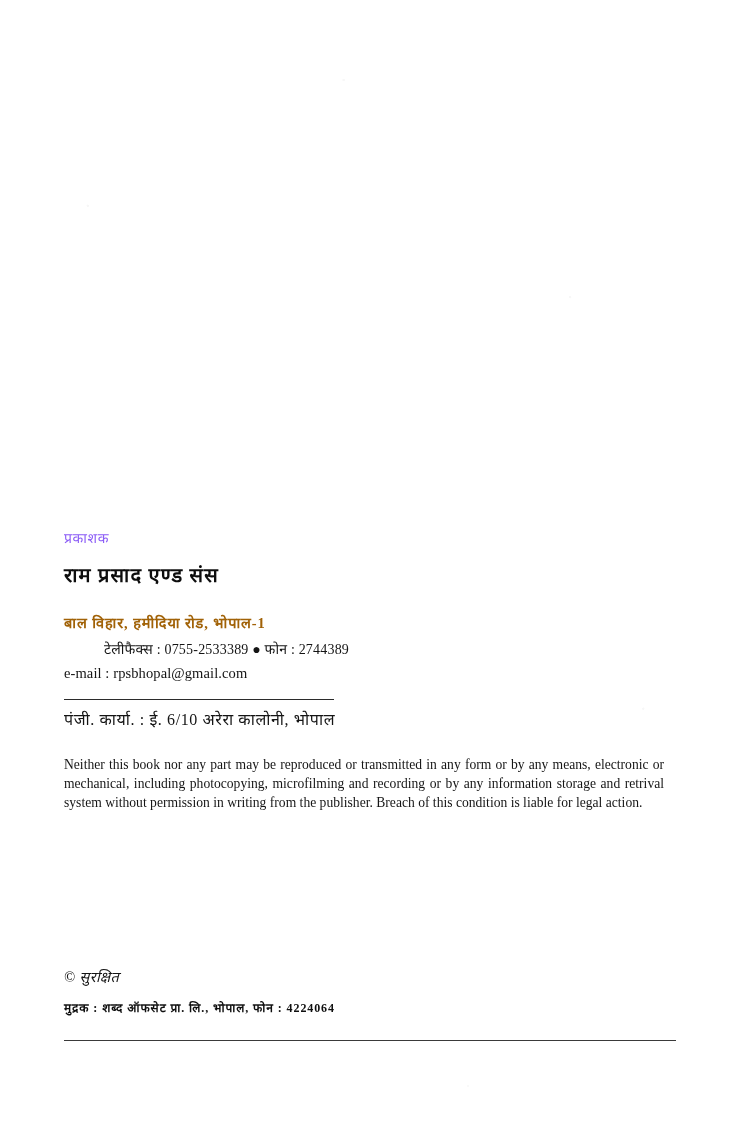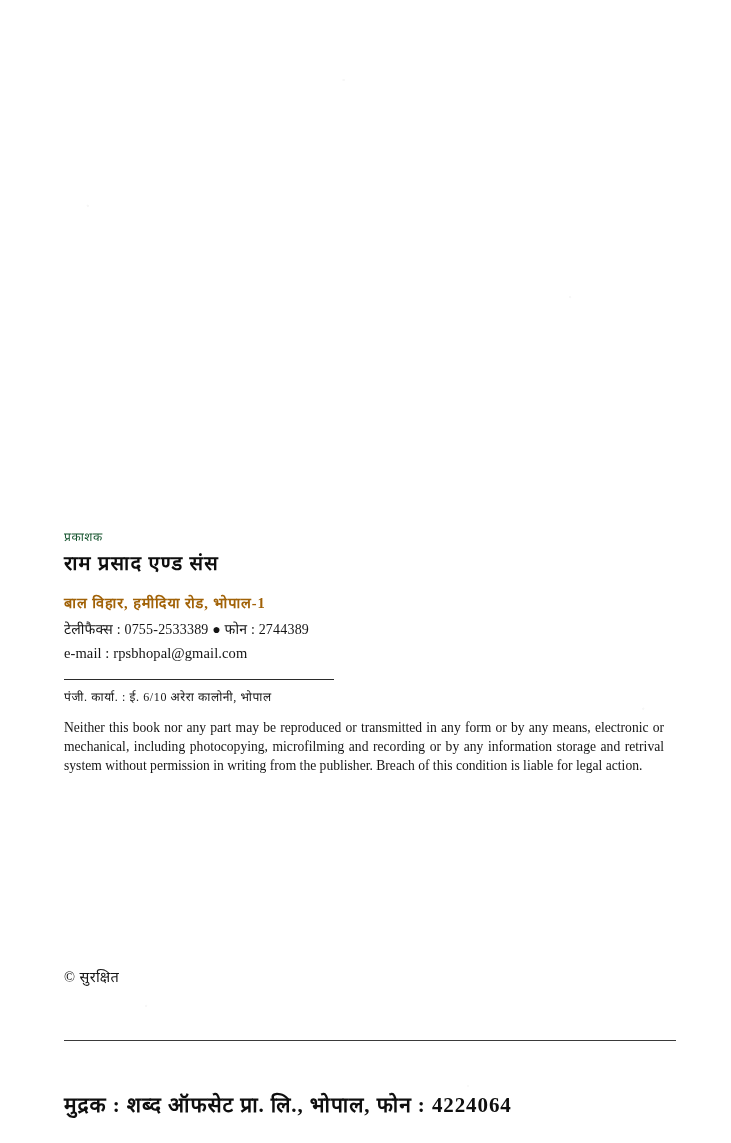--- a/index.html
+++ b/index.html
@@ -32,67 +32,68 @@
   }
 
   .content {
     position: absolute;
     left: 64px;
     top: 528px;
     width: 612px;
   }
 
   .label-prakashak {
-    font-size: 12px;
+    font-size: 14px;
     letter-spacing: 0.6px;
-    color: #14532d;
-    margin-bottom: 4px;
+    color: #8b5cf6;
+    margin-bottom: 14px;
   }
 
   .publisher-name {
     font-size: 20px;
     font-weight: bold;
     letter-spacing: 1.2px;
-    margin-bottom: 16px;
+    margin-bottom: 24px;
     color: #0d0d0d;
   }
 
   .publisher-address {
     font-size: 14.5px;
     font-weight: bold;
     letter-spacing: 0.9px;
     margin-bottom: 7px;
     color: #a16207;
   }
 
   .publisher-phone {
     font-size: 14px;
     letter-spacing: 0.2px;
     margin-bottom: 7px;
     color: #141414;
+    margin-left: 40px;
   }
 
   .publisher-email {
     font-size: 14.5px;
     letter-spacing: 0.1px;
     margin-bottom: 17px;
     color: #141414;
   }
 
   .rule {
     border: 0;
     border-top: 1.2px solid #2b2b2b;
     width: 270px;
     margin: 6px 0 8px 0;
   }
 
   .registered-office {
-    font-size: 12px;
+    font-size: 16px;
     letter-spacing: 0.6px;
-    margin-bottom: 14px;
+    margin-bottom: 26px;
     color: #141414;
   }
 
   .legal-block {
     font-size: 13.6px;
     line-height: 1.38;
     text-align: justify;
     width: 600px;
     color: #151515;
   }
@@ -106,27 +107,28 @@
     color: #151515;
   }
 
   .copyright {
     position: absolute;
     left: 64px;
     top: 966px;
     font-size: 14.5px;
     letter-spacing: 0.4px;
     color: #141414;
+    font-style: italic;
   }
 
   .printer-line {
     position: absolute;
     left: 64px;
-    top: 1090px;
-    font-size: 21px;
+    top: 999px;
+    font-size: 12px;
     font-weight: bold;
     letter-spacing: 0.9px;
     color: #0f0f0f;
   }
 
   .bottom-rule {
     position: absolute;
     left: 64px;
     top: 1040px;
     width: 612px;

